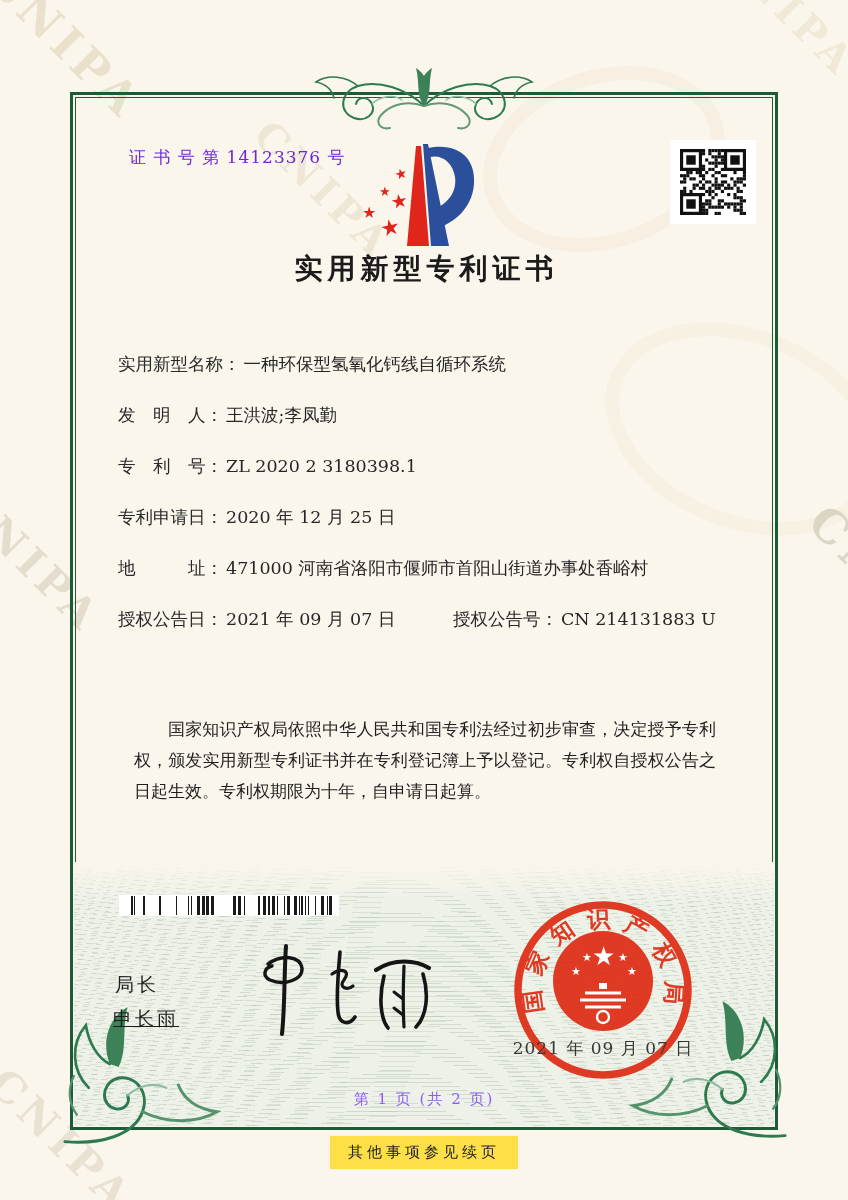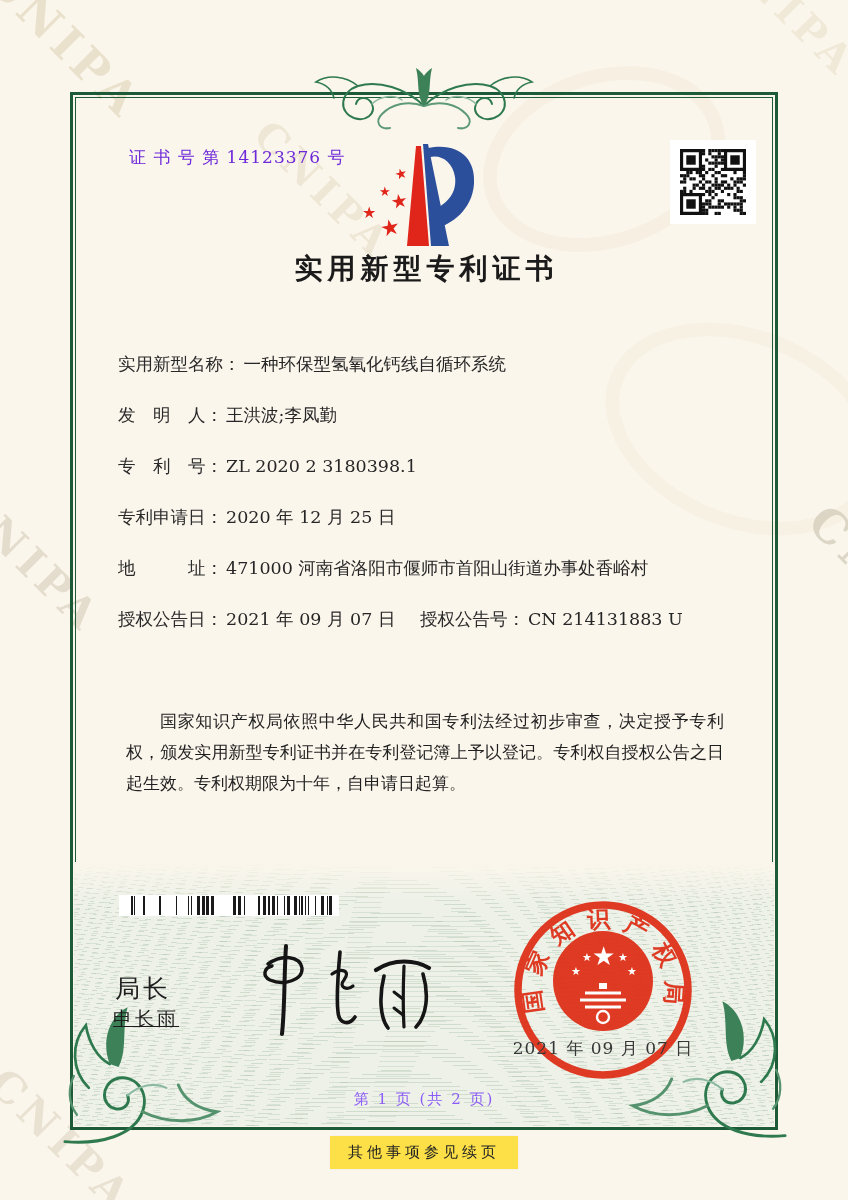--- a/index.html
+++ b/index.html
@@ -54,31 +54,31 @@
     display:flex;align-items:center;justify-content:center;}
   .doc-title{
     position:absolute;left:70px;width:708px;top:250px;text-align:center;
     font-size:28px;font-weight:bold;letter-spacing:5px;text-indent:5px;color:#1b1b1b;
   }
   
   .fields{position:absolute;left:118px;top:352px;width:620px;}
   .field-row{height:21px;margin-bottom:30px;font-size:17.5px;white-space:nowrap;color:#262626;}
   .field-row .lbl{color:#2a2a2a;text-align:center;}
   .field-row .val{margin-left:3px;}
-  .field-row .lbl2{margin-left:19px;}
+  .field-row .lbl2{margin-left:52px;}
   
   .body-text{
     position:absolute;left:118px;width:614px;top:698px;
     font-size:17px;line-height:31px;text-align:justify;color:#1f1f1f;
   }
-  .body-text p{margin:8px;text-indent:2em;}
+  .body-text p{margin:16px;text-indent:2em;}
   
   .barcode{position:absolute;left:119px;top:895px;background:#fff;padding:1px 4px;line-height:0;}
   .officer-title{position:absolute;left:115px;top:972px;font-family:"Liberation Sans","DejaVu Sans",sans-serif;
-    font-size:25px;letter-spacing:3px;color:#1d1d1d;}
+    font-size:19px;letter-spacing:3px;color:#1d1d1d;}
   .officer-name{position:absolute;left:113px;top:1006px;font-family:"Liberation Sans","DejaVu Sans",sans-serif;
     font-size:19px;letter-spacing:3px;color:#1d1d1d;text-decoration:underline;}
   .signature{position:absolute;left:248px;top:934px;width:198px;height:110px;}
   .seal{position:absolute;left:505px;top:893px;width:196px;height:196px;opacity:.93;}
   .page-num{position:absolute;left:70px;width:708px;top:1090px;text-align:center;font-size:15px;color:#8b5cf6;letter-spacing:2px;}
   .bottom-note{
     position:absolute;left:50%;transform:translateX(-50%);top:1136px;
     background:#fde047;padding:7px 18px;font-size:15px;letter-spacing:4px;color:#222;
     box-shadow:0 0 2px rgba(0,0,0,.06);
   }

